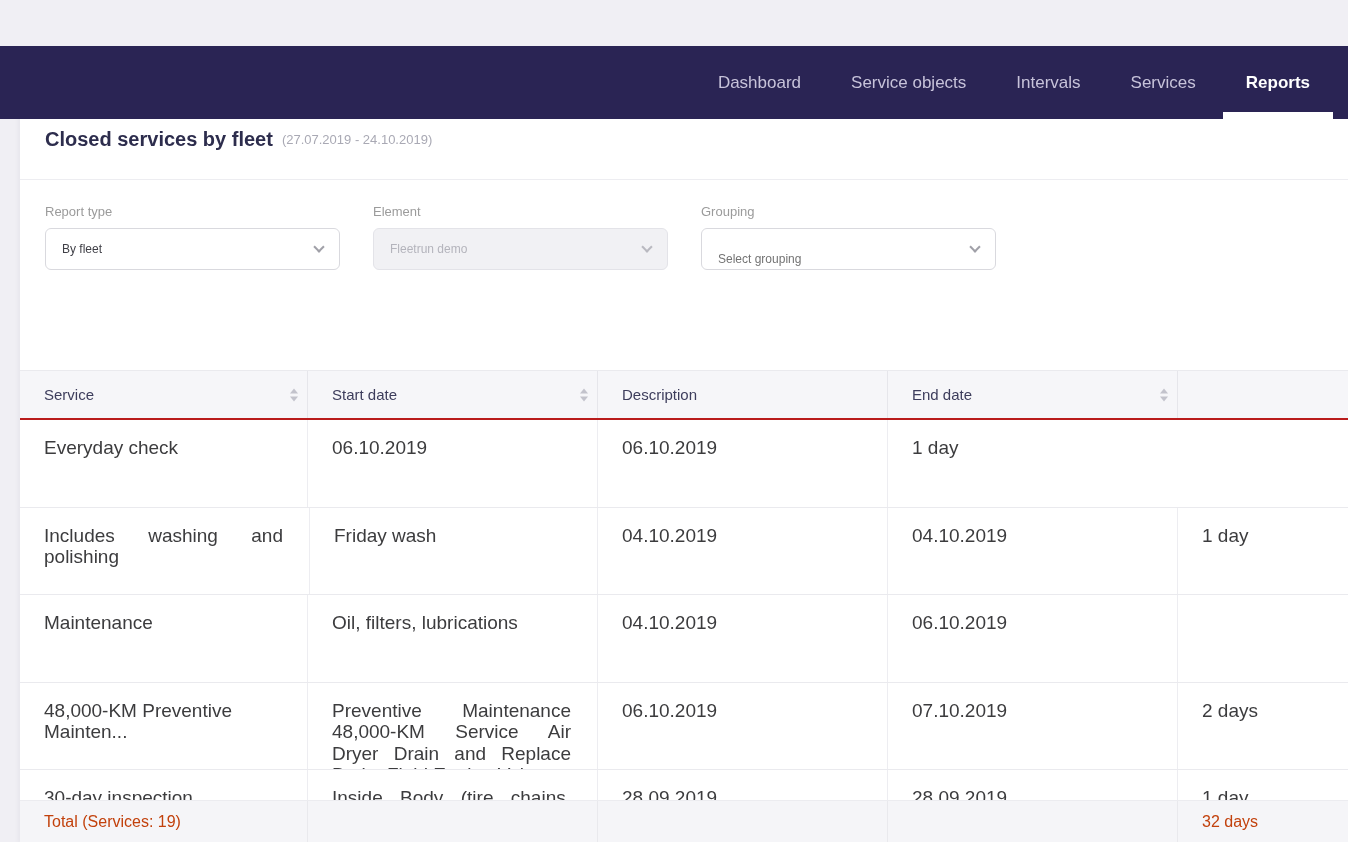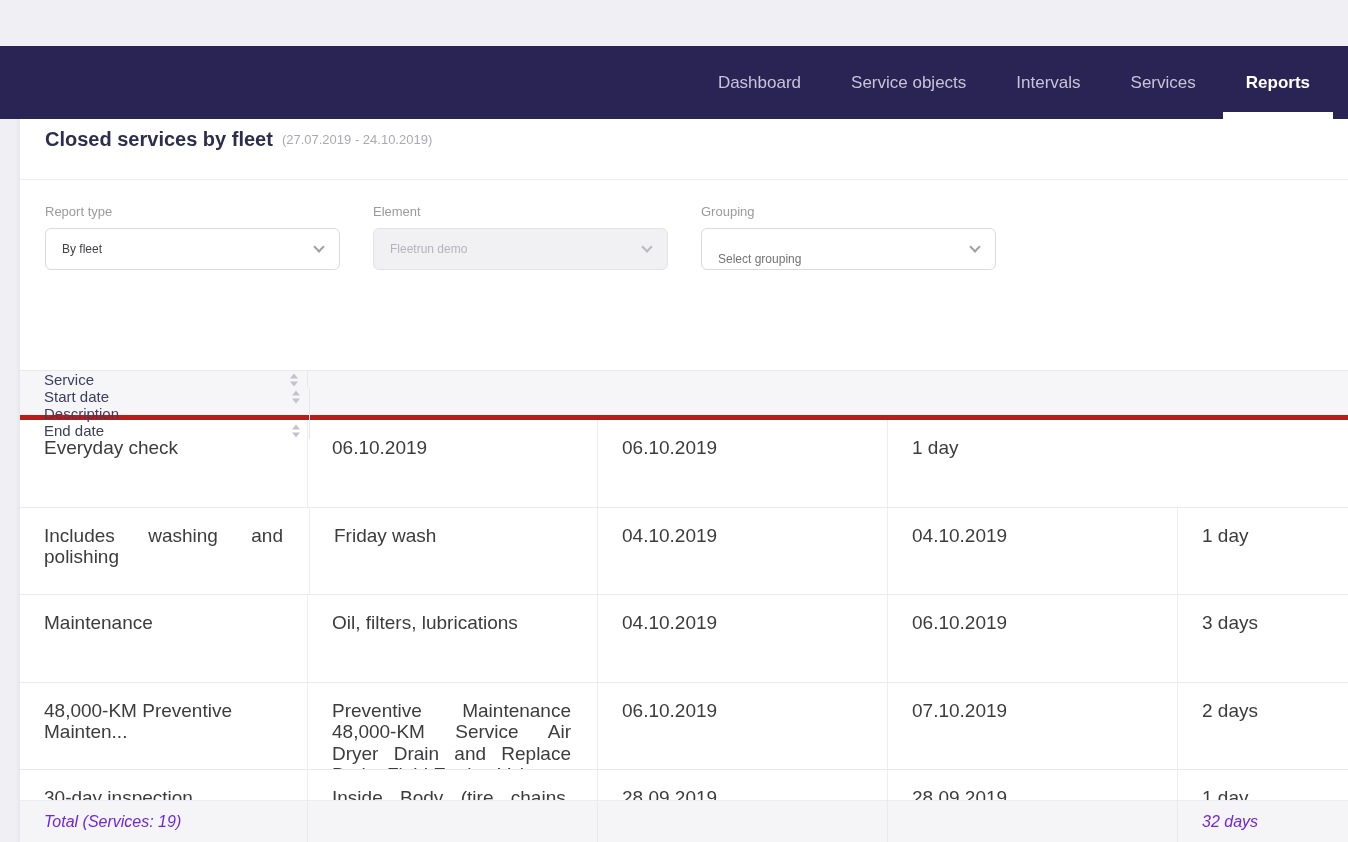--- a/index.html
+++ b/index.html
@@ -47,21 +47,21 @@
                          width:5px; height:10px;
                          border-right:2px solid #2ecc71; border-bottom:2px solid #2ecc71;
                          transform:rotate(40deg); }
 
   
   .table { margin-top:100px; }
   .w0 { width:288px; flex:none; } .w1 { width:290px; flex:none; }
   .w2 { width:290px; flex:none; } .w3 { width:290px; flex:none; }
   .w4 { flex:1; min-width:0; }
   .thead { display:flex; height:50px; align-items:stretch; background:#f6f6f9;
-           border-top:1px solid #eaeaee; border-bottom:5px solid #b91c1c;flex-direction:column; }
+           border-top:1px solid #eaeaee; border-bottom:2px solid #b91c1c; }
   .th { position:relative; display:flex; align-items:center; padding:0 24px;
         font-size:15px; color:#3d3d5c; border-right:1px solid #e6e6eb; cursor:pointer; }
   .th.w4 { border-right:none; }
   .sort-icon { position:absolute; right:9px; top:50%; transform:translateY(-50%);
                display:flex; flex-direction:column; align-items:center; gap:3px; }
   .sort-icon i { display:block; width:0; height:0;
                  border-left:4.5px solid transparent; border-right:4.5px solid transparent; }
   .sort-icon .up { border-bottom:5px solid #c3c3cc; }
   .sort-icon .dn { border-top:5px solid #c3c3cc; }
 
@@ -70,21 +70,21 @@
         line-height:21.5px; border-right:1px solid #ededf1; overflow:hidden; }
   .td.w4 { border-right:none; }
   .td.desc { text-align:justify; padding-right:26px; }
   .trow:last-child .td.desc { text-align-last:justify; }
 
   
   .tfoot { position:absolute; left:0; right:0; bottom:0; height:42px;
            background:#f5f5f8; border-top:1px solid #ececf0;
            display:flex; align-items:stretch; z-index:5; }
   .tf { display:flex; align-items:center; padding:0 24px;
-        border-right:1px solid #e9e9ed; font-size:16px; color:#6d28d9;font-style:italic; }
+        border-right:1px solid #e9e9ed; font-size:16px; color:#c2410c; }
   .tf.w4 { border-right:none; }
 </style>
 </head>
 <body>
 
 <div class="topnav">
   <div class="nav-item">Dashboard</div>
   <div class="nav-item">Service objects</div>
   <div class="nav-item">Intervals</div>
   <div class="nav-item">Services</div>
@@ -169,21 +169,20 @@
           <div class="td w0">Friday wash</div>
           <div class="td w2">04.10.2019</div>
           <div class="td w3">04.10.2019</div>
           <div class="td w4">1 day</div>
         </div>
         <div class="trow">
           <div class="td w0">Maintenance</div>
           <div class="td w1 desc">Oil, filters, lubrications</div>
           <div class="td w2">04.10.2019</div>
           <div class="td w3">06.10.2019</div>
-          <div class="td w4">3 days</div>
         </div>
         <div class="trow">
           <div class="td w0">48,000-KM Preventive Mainten...</div>
           <div class="td w1 desc">Preventive Maintenance 48,000-KM Service Air Dryer Drain and Replace Brake Fluid Engine Valve...</div>
           <div class="td w2">06.10.2019</div>
           <div class="td w3">07.10.2019</div>
           <div class="td w4">2 days</div>
         </div>
         <div class="trow">
           <div class="td w0">30-day inspection</div>

